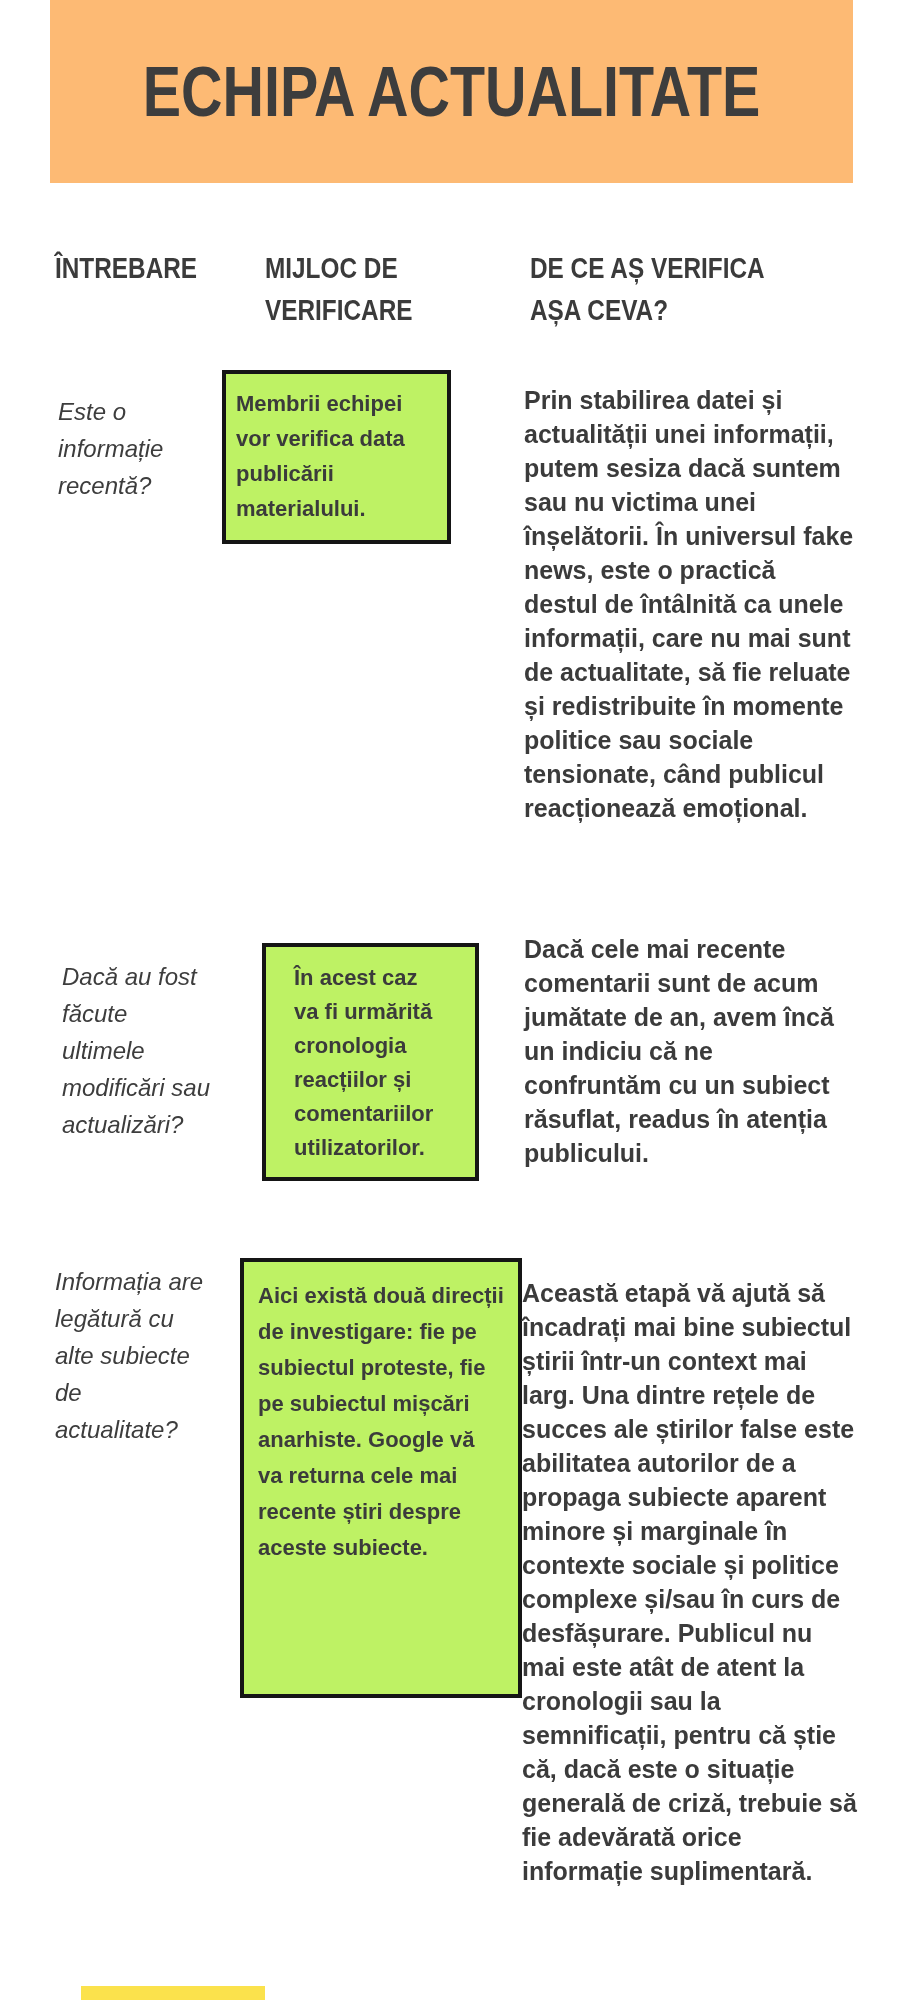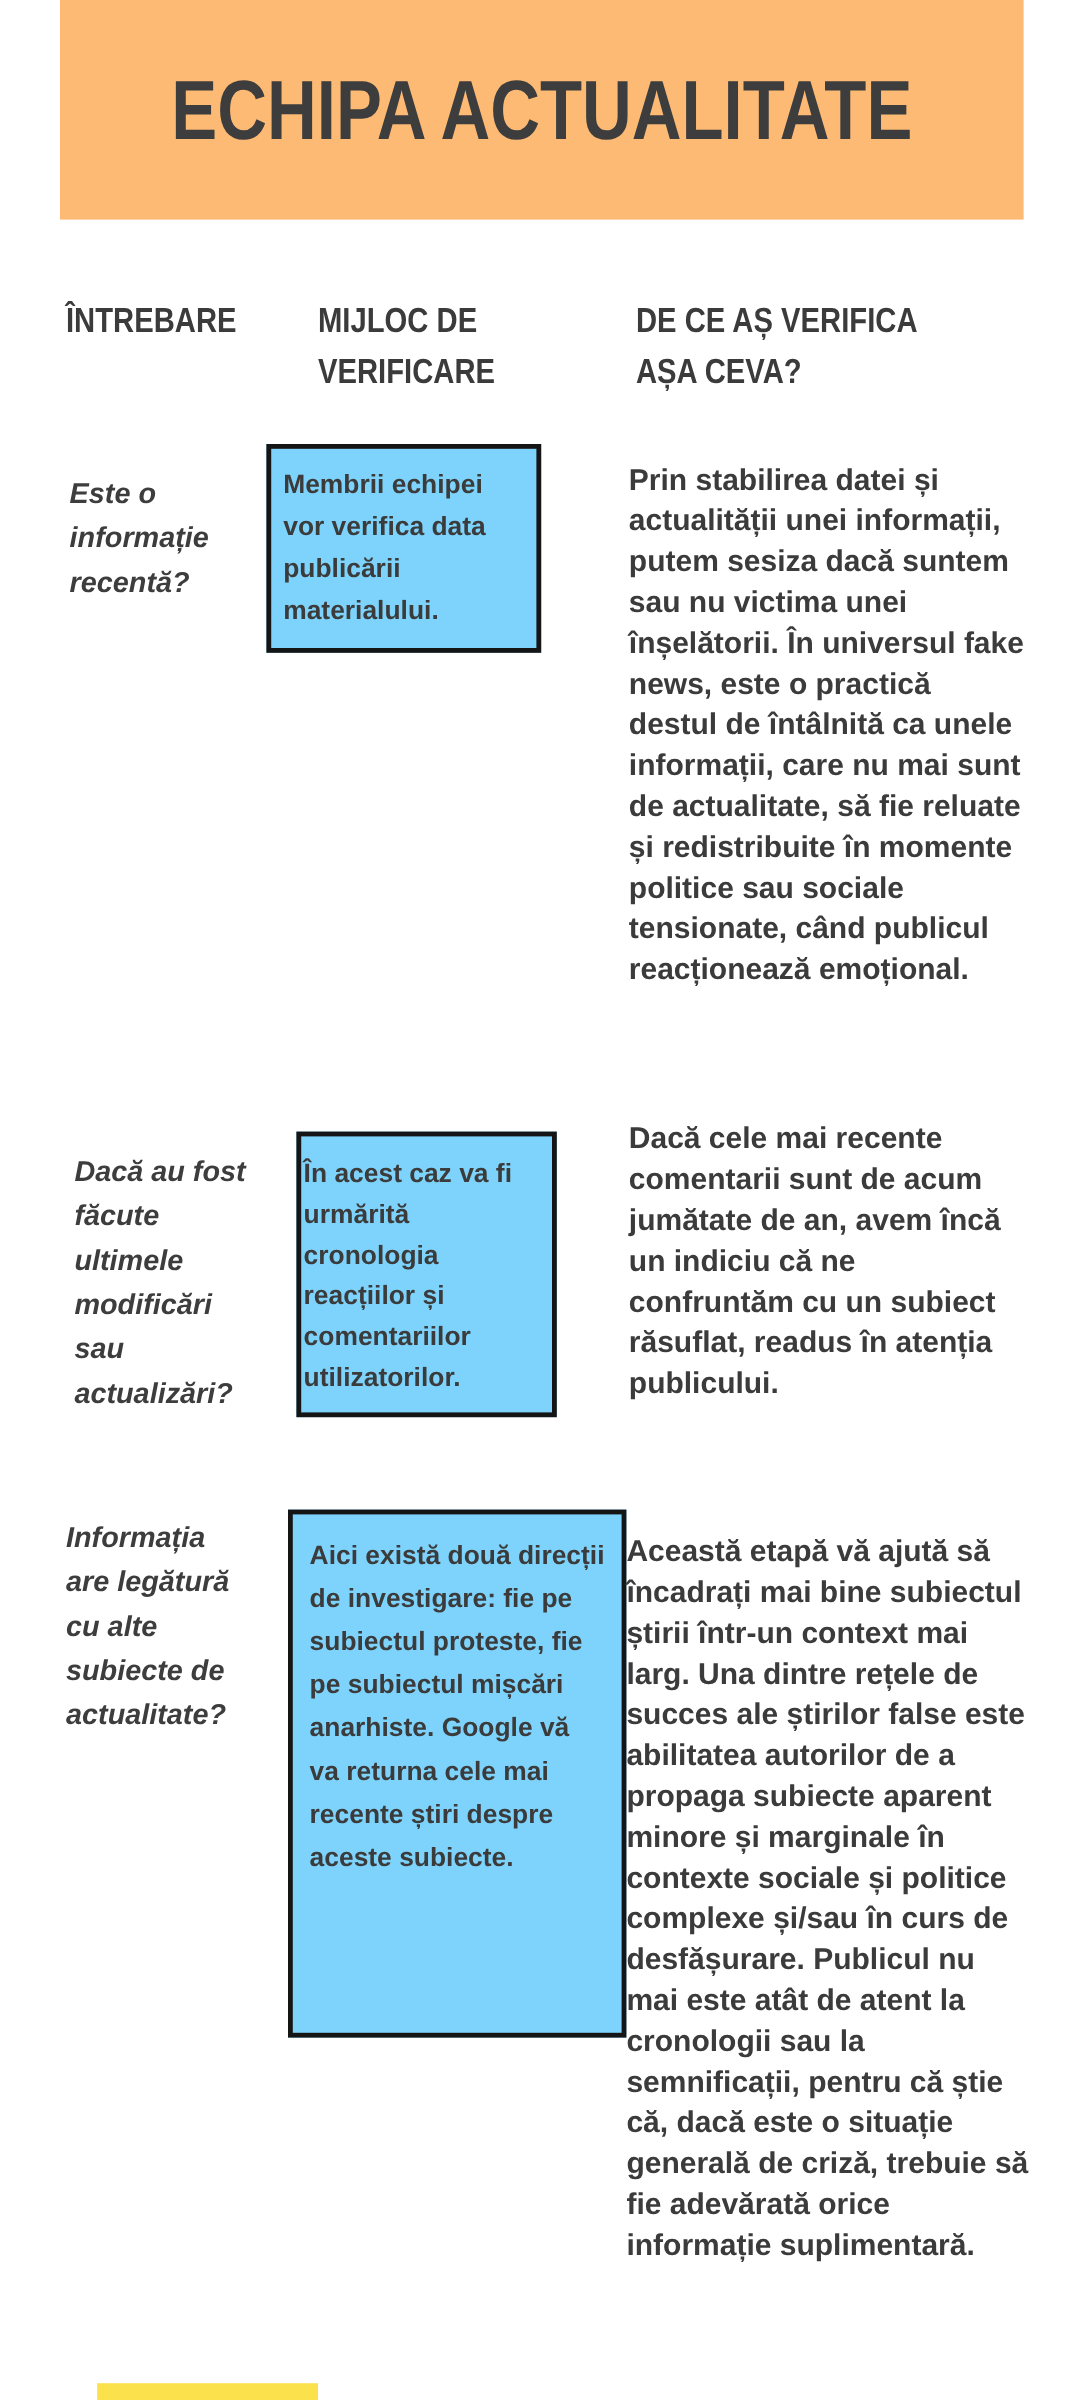--- a/index.html
+++ b/index.html
@@ -43,42 +43,42 @@
     transform-origin: 0 0;
   }
   #h-question { left: 55px;  top: 247px; width: 220px; }
   #h-method   { left: 265px; top: 247px; width: 235px; }
   #h-why      { left: 530px; top: 247px; width: 330px; }
 
   
   .question {
     position: absolute;
     font-style: italic;
-    font-weight: 700;
+    font-weight: 400;
     font-size: 24px;
     line-height: 37px;
     color: #3d3d3d;
   }
   #q1 { left: 58px; top: 393px;  width: 155px; }
   #q2 { left: 62px; top: 958px;  width: 150px; }
   #q3 { left: 55px; top: 1263px; width: 150px; }
 
   
   .method-box {
     position: absolute;
     box-sizing: border-box;
-    background: #7dd3fc;
+    background: #bef264;
     border: 4px solid #151515;
     font-weight: 700;
     color: #3b3b3b;
   }
   #b1 { left: 222px; top: 370px;  width: 229px; height: 174px;
         padding: 12px 10px; font-size: 22px; line-height: 35px; }
-  #b2 { left: 247px; top: 943px;  width: 217px; height: 238px;
-        padding: 14px 2px; font-size: 22px; line-height: 34px; }
+  #b2 { left: 262px; top: 943px;  width: 217px; height: 238px;
+        padding: 14px 28px; font-size: 22px; line-height: 34px; }
   #b3 { left: 240px; top: 1258px; width: 282px; height: 440px;
         padding: 16px 14px; font-size: 22px; line-height: 36px; }
 
   
   .why {
     position: absolute;
     font-weight: 700;
     font-size: 25px;
     line-height: 34px;
     color: #3b3b3b;

